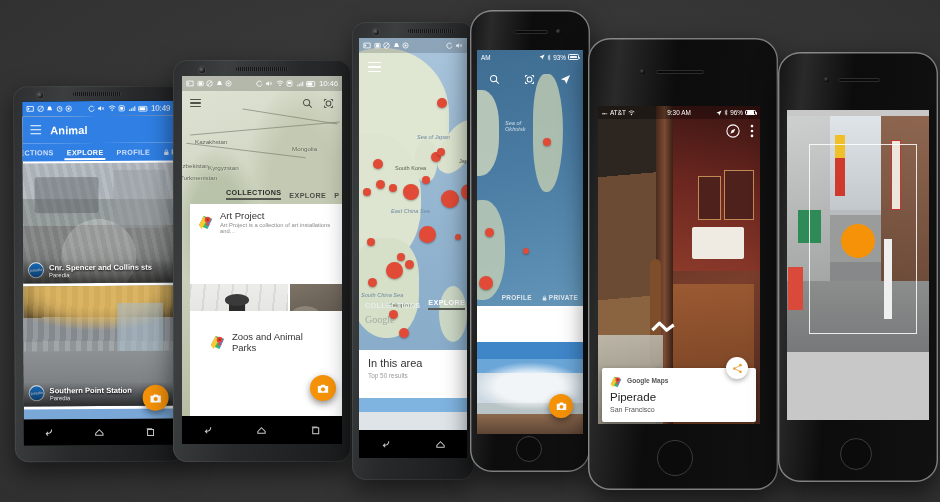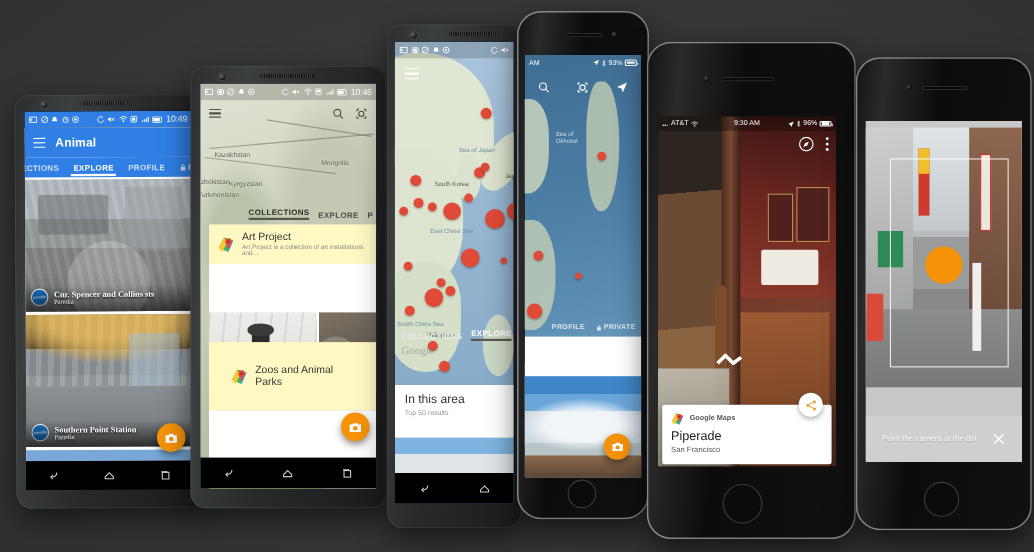--- a/index.html
+++ b/index.html
@@ -79,21 +79,20 @@
     font-size:7.2px;font-weight:700;letter-spacing:.35px;gap:9px;padding:0 0 1px 0;
   }
   .tabs .tab{padding:0 2px 3px;white-space:nowrap;position:relative;}
   .tabs .tab.on{color:#fff;}
   .tabs .tab.on:after{content:"";position:absolute;left:0;right:0;bottom:0;height:2px;background:#fff;}
   .card-img{ position:relative; width:100%; background-size:cover;background-position:center; }
   .card-cap{
     position:absolute;left:0;right:0;bottom:0;padding:4px 6px 5px 26px;
     background:linear-gradient(transparent,rgba(0,0,0,.62));
     color:#fff;
-    font-family:Liberation Serif, serif;
   }
   .card-cap .t{font-size:7.6px;font-weight:600;text-shadow:0 1px 2px #000;}
   .card-cap .s{font-size:6px;opacity:.88;text-shadow:0 1px 2px #000;}
   .avatar{
     position:absolute;left:5px;bottom:5px;width:16px;height:16px;border-radius:50%;
     background:#1a73c8;border:1.6px solid #fff;display:flex;align-items:center;justify-content:center;
     font-size:3.6px;color:#fff;overflow:hidden;
   }
   .fab{
     position:absolute;width:26px;height:26px;border-radius:50%;background:#f59208;
@@ -124,21 +123,21 @@
   .mapline{position:absolute;border-top:.8px solid rgba(120,125,110,.65);}
   .map-toolbar{position:absolute;left:0;right:0;top:15px;height:24px;display:flex;align-items:center;padding:0 8px;}
   .map-toolbar .sp{margin-left:auto;display:flex;gap:10px;align-items:center;}
   .tabs-dark{
     position:absolute;left:0;right:0;display:flex;align-items:flex-end;gap:8px;
     font-size:7.2px;font-weight:700;letter-spacing:.35px;color:#4b4f47;height:16px;
   }
   .tabs-dark .tab.on{color:#2b2e29;}
   .tabs-dark .tab.on:after{content:"";position:absolute;left:0;right:0;bottom:0;height:2px;background:#54584e;}
   .coll-head{
-    background:#fef9c3;display:flex;align-items:center;gap:7px;padding:6px 8px;
+    background:#ffffff;display:flex;align-items:center;gap:7px;padding:6px 8px;
   }
   .coll-head .txt .t{font-size:9.5px;color:#333;}
   .coll-head .txt .s{font-size:5.8px;color:#8a8a8a;margin-top:1px;}
   .gm-pin{width:15px;height:15px;position:relative;flex:0 0 auto;}
   .tilerow{display:flex;gap:1.5px;background:#fff;}
   .tile{position:relative;background-size:cover;background-position:center;margin-top:44px;}
   .tile .cnt{
     position:absolute;right:3px;bottom:2px;color:#fff;font-size:8.5px;font-weight:700;
     text-shadow:0 1px 2px rgba(0,0,0,.75);
   }
@@ -801,23 +800,17 @@
       <div style="position:absolute;right:20%;top:10%;width:7%;height:30%;background:#ece6dd;border:1px solid #c4352a;"></div>
       <div style="position:absolute;left:8%;top:40%;width:16%;height:14%;background:#2e8b57;"></div>
       <div style="position:absolute;left:0;bottom:0;width:100%;height:30%;background:linear-gradient(180deg,#8c8e8d,#76787a);"></div>
       <div style="position:absolute;left:68%;top:52%;width:6%;height:34%;background:#efefef;"></div>
       <div style="position:absolute;left:1%;bottom:18%;width:10%;height:18%;background:#d94a3a;"></div>
     </div>
 
     <div class="capframe" style="left:22px;top:34px;width:108px;height:190px;"></div>
     <div class="bigdot" style="left:54px;top:114px;"></div>
 
-    <div class="hintbar">
-      <div class="txt">Point the camera at the dot</div>
-      <svg width="12" height="12" viewBox="0 0 14 14">
-        <path d="M2 2l10 10M12 2L2 12" stroke="#fff" stroke-width="1.5"></path>
-      </svg>
-    </div>
   </div>
   <div class="home" style="left:62px;bottom:12px;width:32px;height:32px;"></div>
 </div>
 
 </div>
 
 </body></html>

